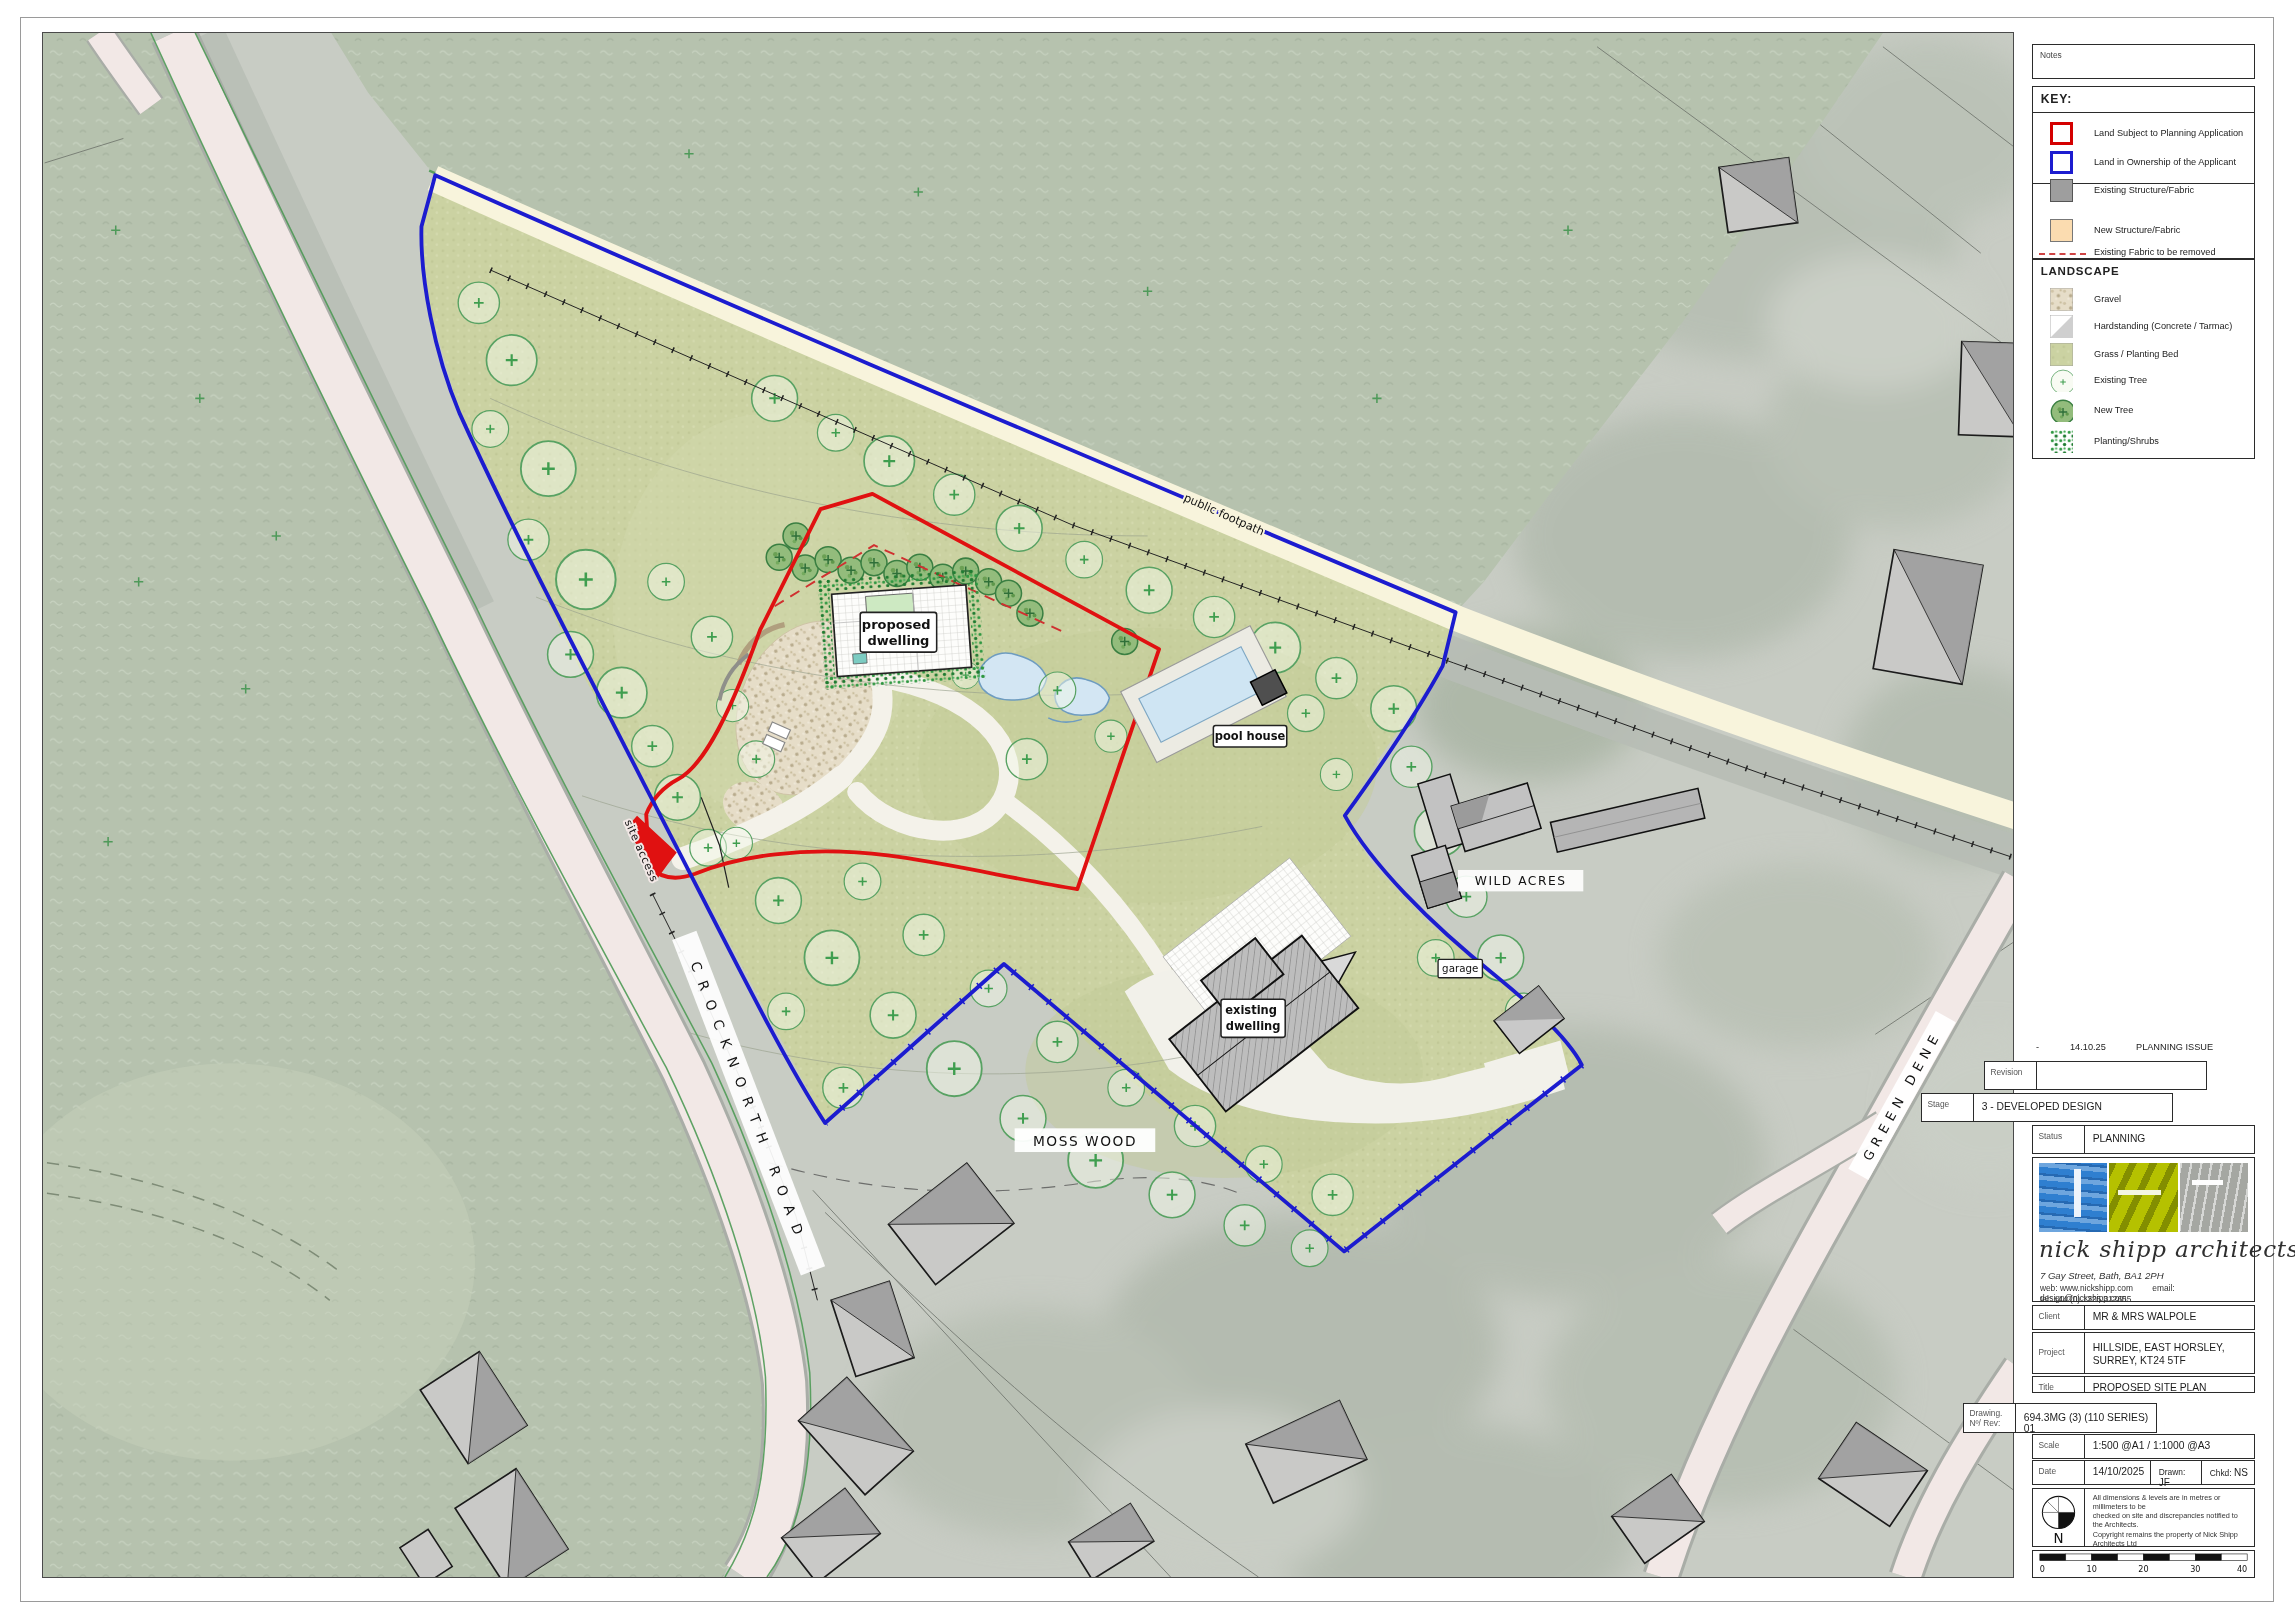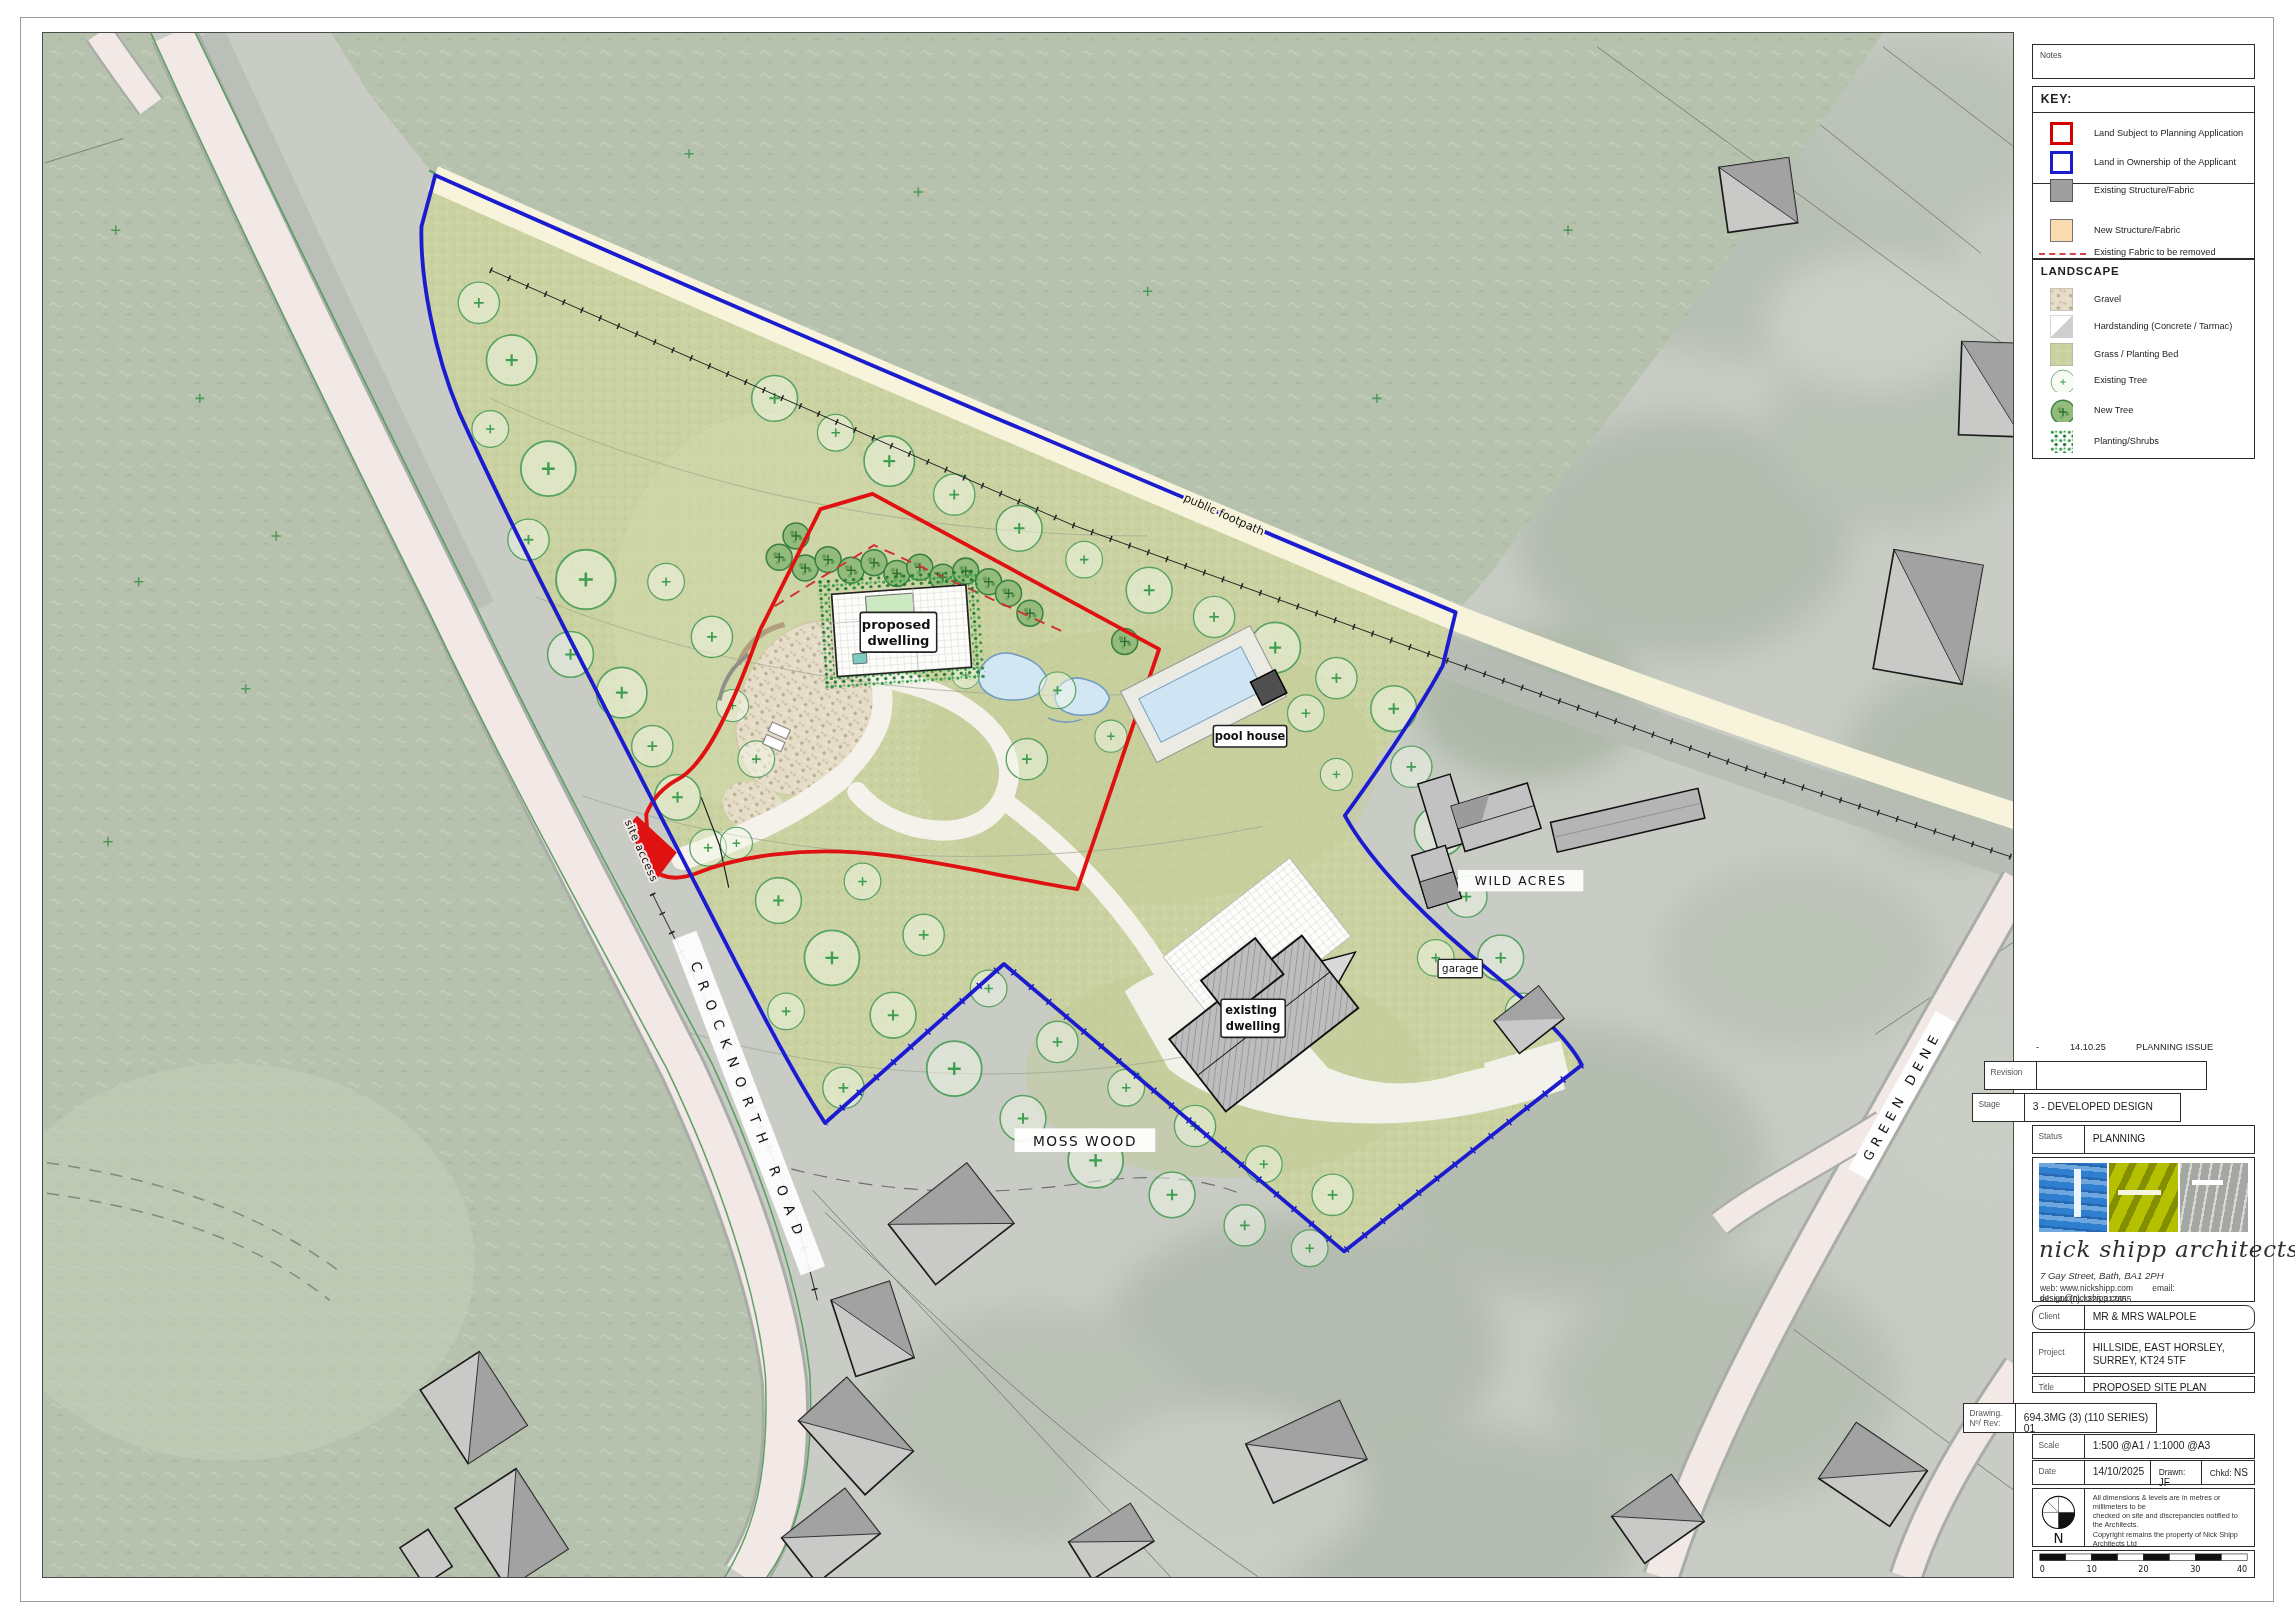--- a/index.html
+++ b/index.html
@@ -550,21 +550,21 @@
 <div class="revstrip" style="left:2033px;top:1042px;width:222px;">
   <span style="position:absolute;left:3.1px;">-</span>
   <span style="position:absolute;left:37px;">14.10.25</span>
   <span style="position:absolute;left:103px;">PLANNING ISSUE</span>
 </div>
 
 <div class="box row" style="left:1984px;top:1061px;width:223px;height:29px;">
   <div class="rlab">Revision</div>
   <div class="rval"></div>
 </div>
-<div class="box row" style="left:1972px;top:1093px;width:209px;height:29px;">
+<div class="box row" style="left:1921px;top:1093px;width:252px;height:29px;">
   <div class="rlab">Stage</div>
   <div class="rval" style="padding-top:6.9px;">3 - DEVELOPED DESIGN</div>
 </div>
 <div class="box row" style="left:2032px;top:1125px;width:223px;height:29px;">
   <div class="rlab">Status</div>
   <div class="rval" style="padding-top:6.9px;">PLANNING</div>
 </div>
 
 <div class="box" style="left:2032px;top:1157px;width:223px;height:145px;">
   <div class="photos">
@@ -576,21 +576,21 @@
   <div class="firmaddr">7 Gay Street, Bath, BA1 2PH</div>
   <div class="firmweb">
     <span>web:</span>
     <span>www.nickshipp.com</span>
     <span style="margin-left:17px;">email:</span>
     <span>design@nickshipp.com</span>
   </div>
   <div class="firmtel">tel: +44 (0) 1225 312655</div>
 </div>
 
-<div class="box row" style="left:2032px;top:1305px;width:223px;height:25px;border-radius:9px;">
+<div class="box row" style="left:2032px;top:1305px;width:223px;height:25px;">
   <div class="rlab">Client</div>
   <div class="rval">MR &amp; MRS WALPOLE</div>
 </div>
 <div class="box row" style="left:2032px;top:1332px;width:223px;height:42px;">
   <div class="rlab" style="padding-top:13.8px;">Project</div>
   <div class="rval" style="padding-top:7.7px;line-height:13.8px;">HILLSIDE, EAST HORSLEY, SURREY, KT24 5TF</div>
 </div>
 <div class="box row" style="left:2032px;top:1376px;width:223px;height:17px;">
   <div class="rlab">Title</div>
   <div class="rval">PROPOSED SITE PLAN</div>

